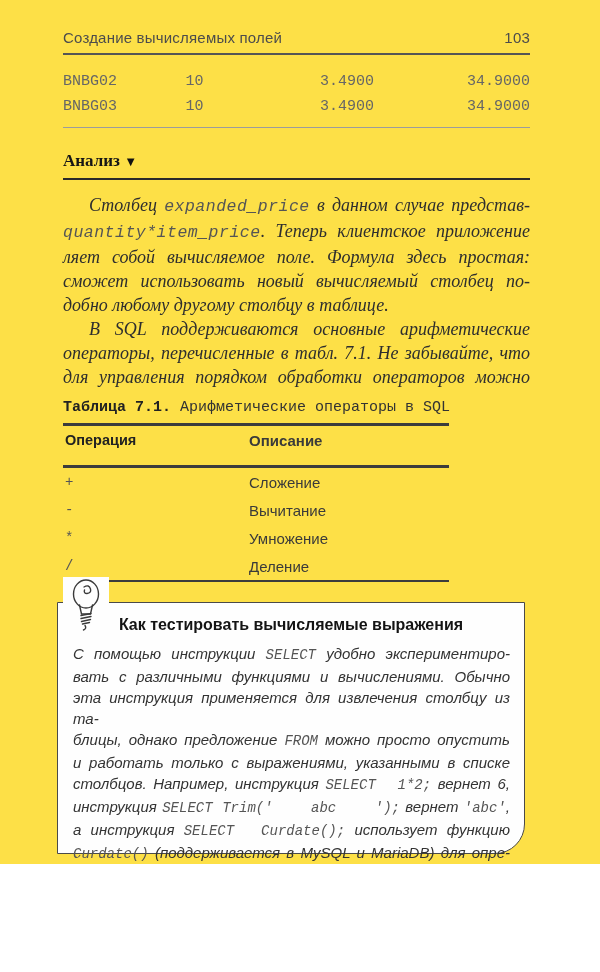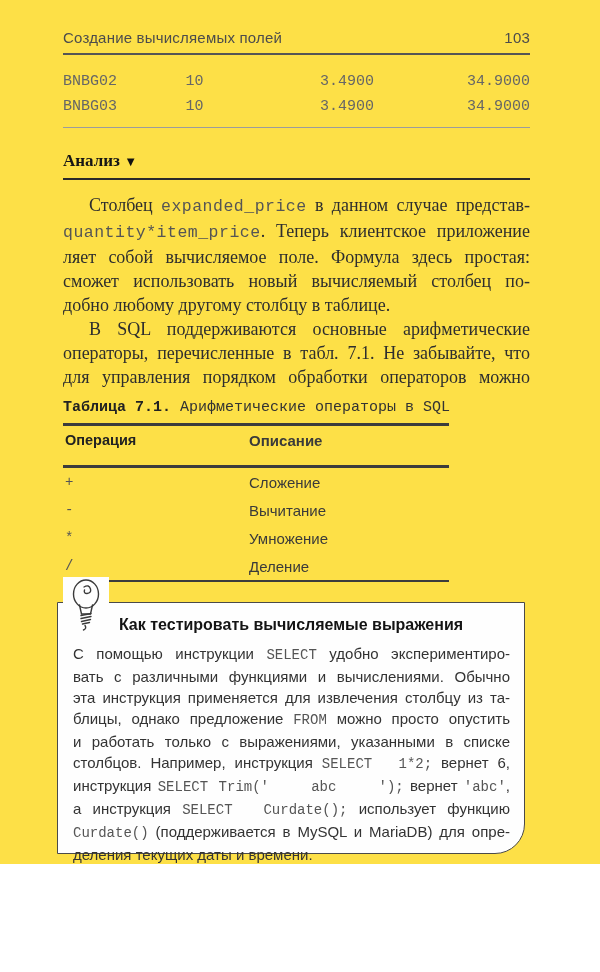--- a/index.html
+++ b/index.html
@@ -40,21 +40,21 @@
     margin-top:22px; padding-bottom:5px;
     border-bottom:2px solid #2a2a2a;
     font-family:Liberation Serif, serif;
     font-weight:bold; font-size:17px; color:#161616; line-height:22px;
   }
   .section-head .tri { font-size:13px; font-weight:normal; color:#111; }
 
   
   .para { margin-top:13px; font-size:18px; line-height:24px; color:#2e2e2e; }
   .para + .para { margin-top:0; }
-  .line { text-align:justify; text-align-last:justify; }
+  .line { text-align:justify; text-align-last:justify;font-style:italic; }
   .line.last { text-align-last:left; }
   .line.indent { text-indent:26px; }
   .para code {
     font-family:"Liberation Mono", monospace;
     font-size:16.5px; color:#555; letter-spacing:0.5px; white-space:pre;
   }
 
   
   .tbl-caption {
     margin-top:9px;

